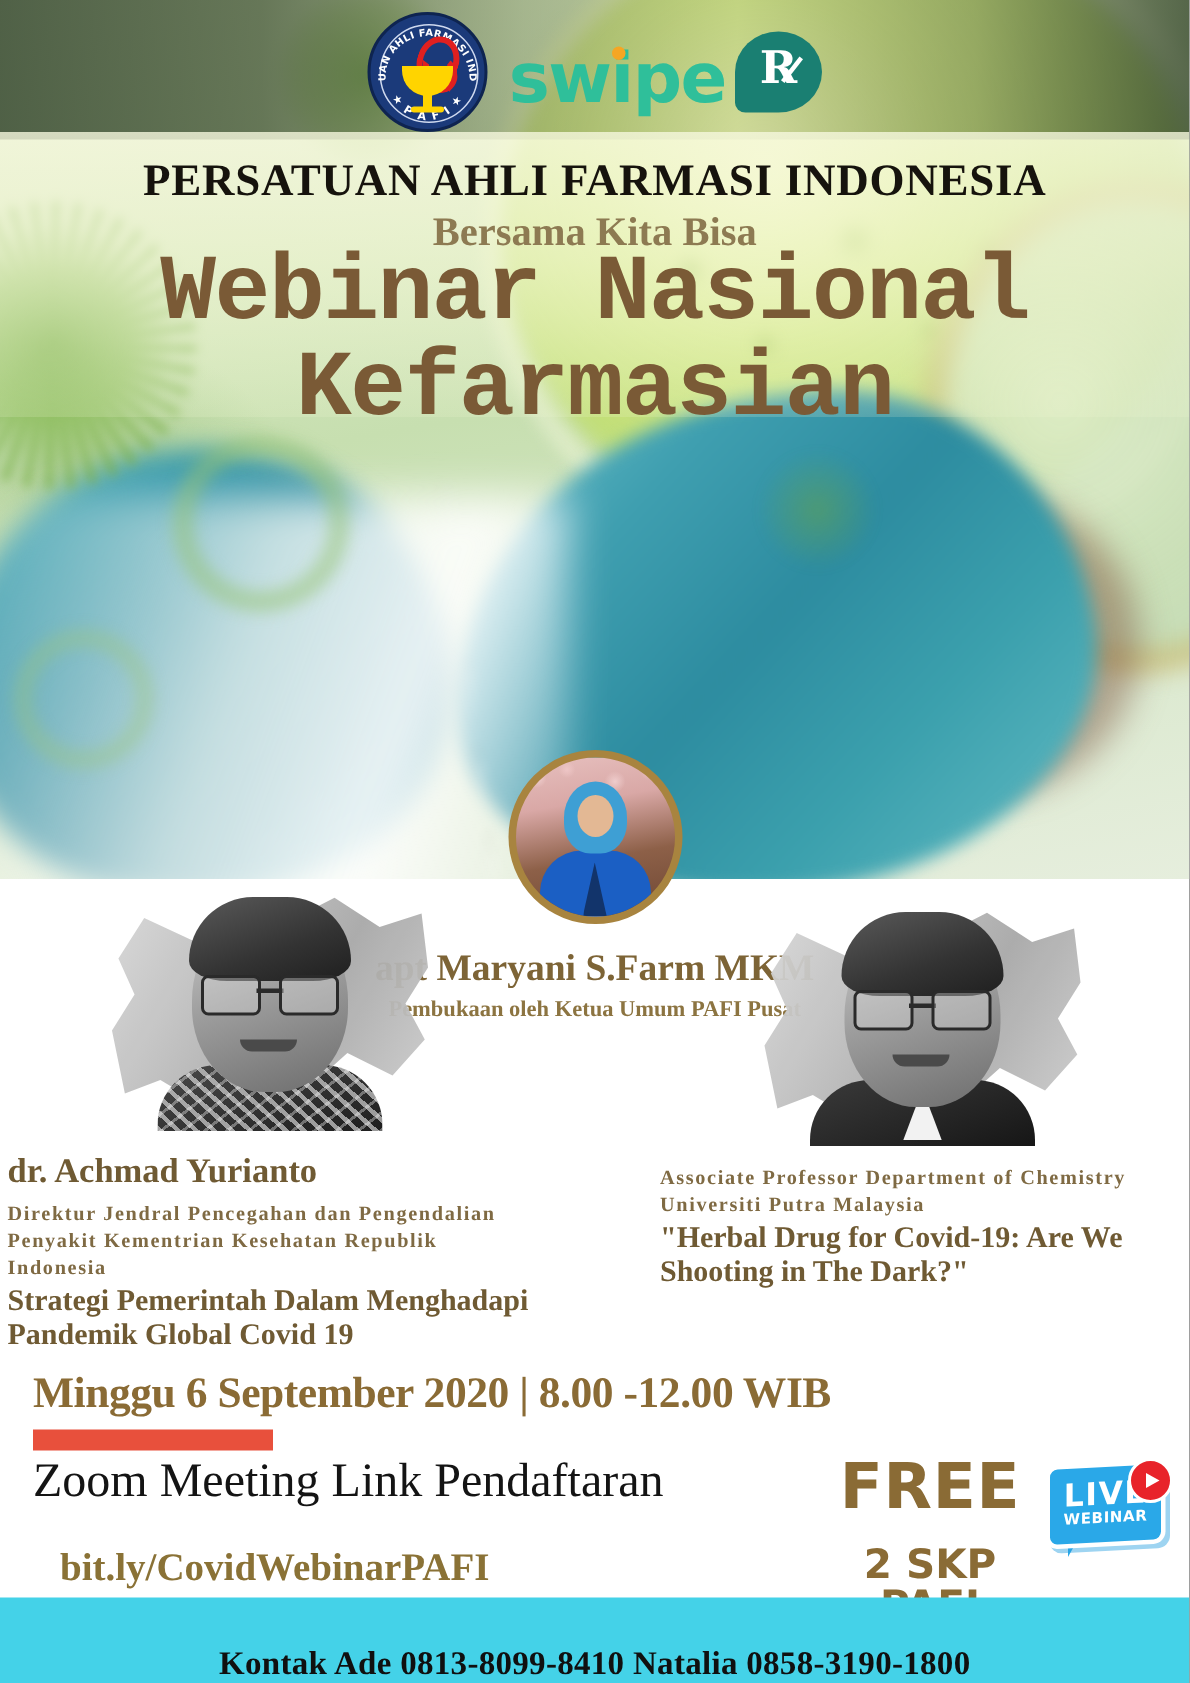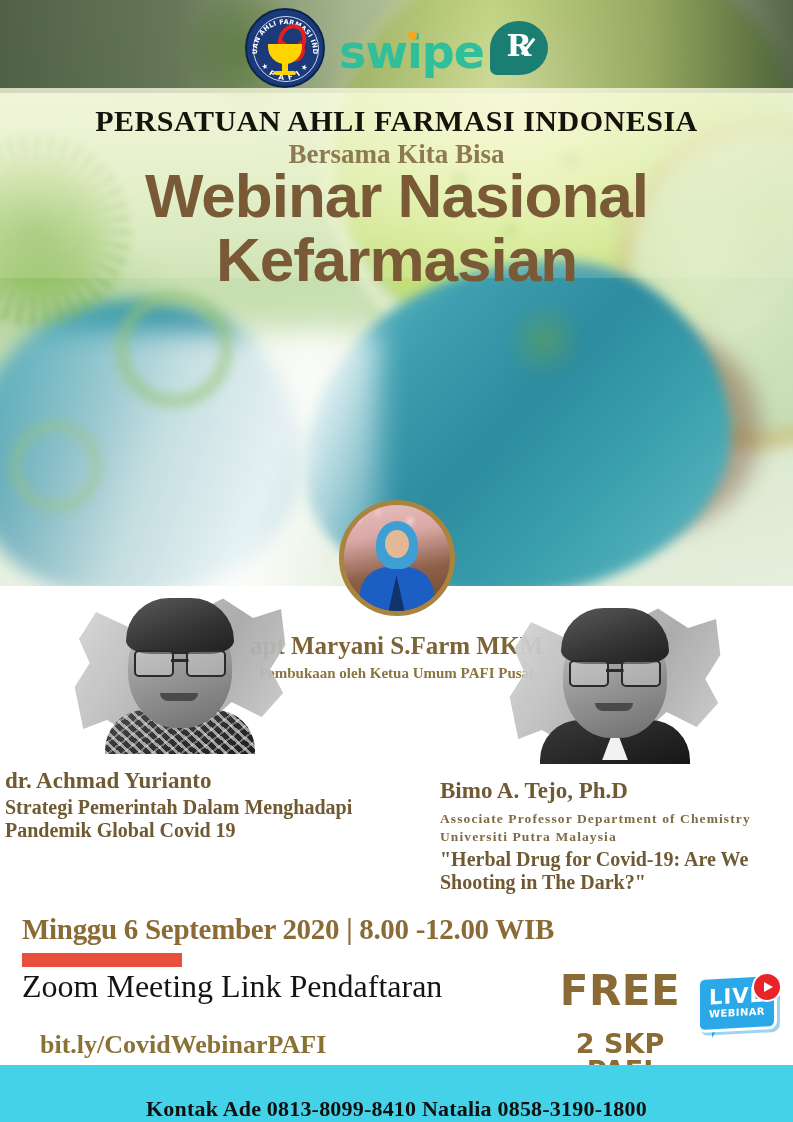--- a/index.html
+++ b/index.html
@@ -301,21 +301,21 @@
     font-family: "Liberation Serif", serif;
     font-weight: bold;
     font-size: 27px;
     color: #8d7a52;
   }
   .main-title {
     position: absolute;
     left: 0; top: 164px;
     width: 793px;
     text-align: center;
-    font-family: Liberation Sans, sans-serif;
+    font-family: Liberation Mono, monospace;
     font-weight: bold;
     font-size: 62px;
     line-height: 1.03;
     color: #7a5a36;
     letter-spacing: -1px;
   }
   .main-title .line2 { display: block; }
 
   
   .center-speaker {
@@ -730,40 +730,40 @@
         <div class="hair"></div>
         <div class="glasses">
           <span class="lens l"></span>
           <span class="bridge"></span>
           <span class="lens r"></span>
         </div>
         <div class="mouth"></div>
       </div>
     </div>
     <div class="sp-name">dr. Achmad Yurianto</div>
+    <div class="sp-affil">Direktur Jendral Pencegahan dan Pengendalian Penyakit Kementrian Kesehatan Republik Indonesia</div>
     <div class="sp-topic">Strategi Pemerintah Dalam Menghadapi Pandemik Global Covid  19</div>
   </div>
 
   <div class="speaker-right">
     <div class="portrait">
       <div class="brush"></div>
       <div class="head">
         <div class="shoulders"></div>
         <div class="collar-w"></div>
         <div class="head-shape"></div>
         <div class="hair"></div>
         <div class="glasses">
           <span class="lens l"></span>
           <span class="bridge"></span>
           <span class="lens r"></span>
         </div>
         <div class="mouth"></div>
       </div>
     </div>
-    <div class="sp-name">Bimo A. Tejo, Ph.D</div>
     <div class="sp-affil">Associate Professor Department of Chemistry Universiti Putra Malaysia</div>
     <div class="sp-topic">"Herbal Drug for Covid-19: Are We Shooting in The Dark?"</div>
   </div>
 
   <div class="event-date">Minggu  6 September  2020 | 8.00 -12.00 WIB</div>
   <div class="red-bar"></div>
   <div class="zoom-line">Zoom Meeting  Link  Pendaftaran</div>
   <div class="bitly">bit.ly/CovidWebinarPAFI</div>
 
   <div class="free-block">

